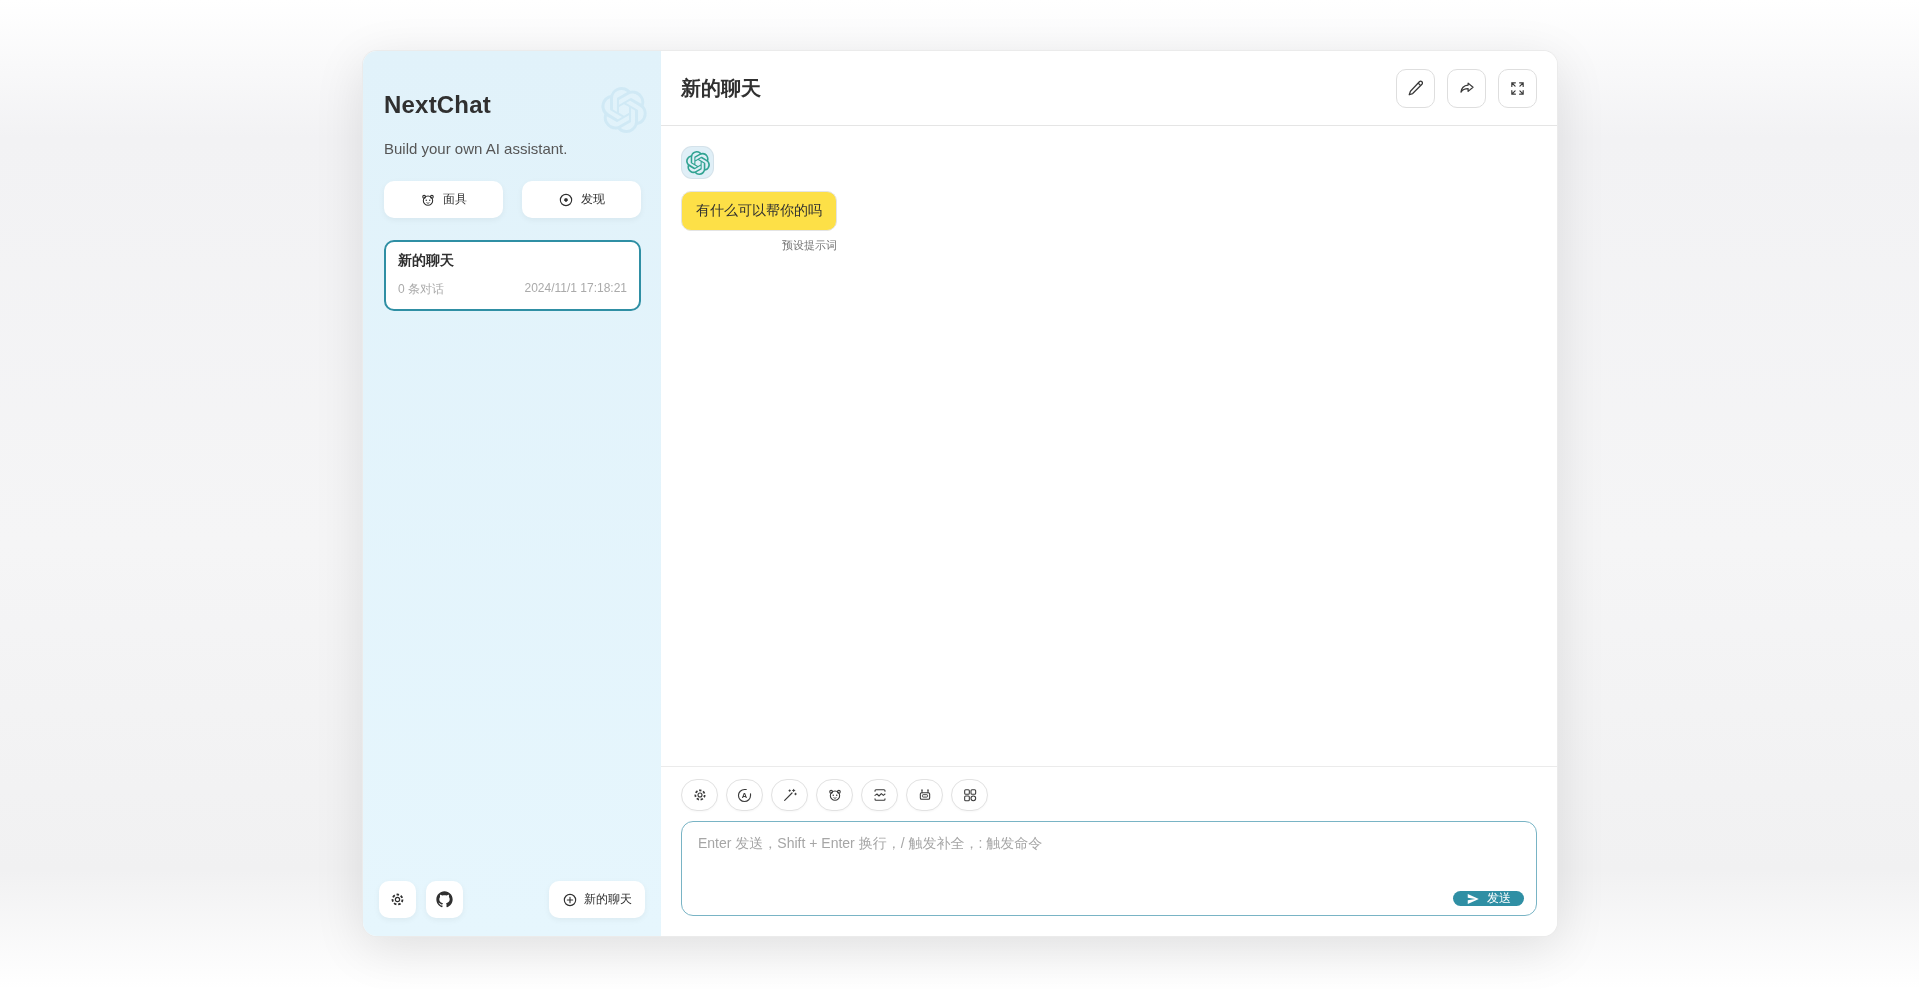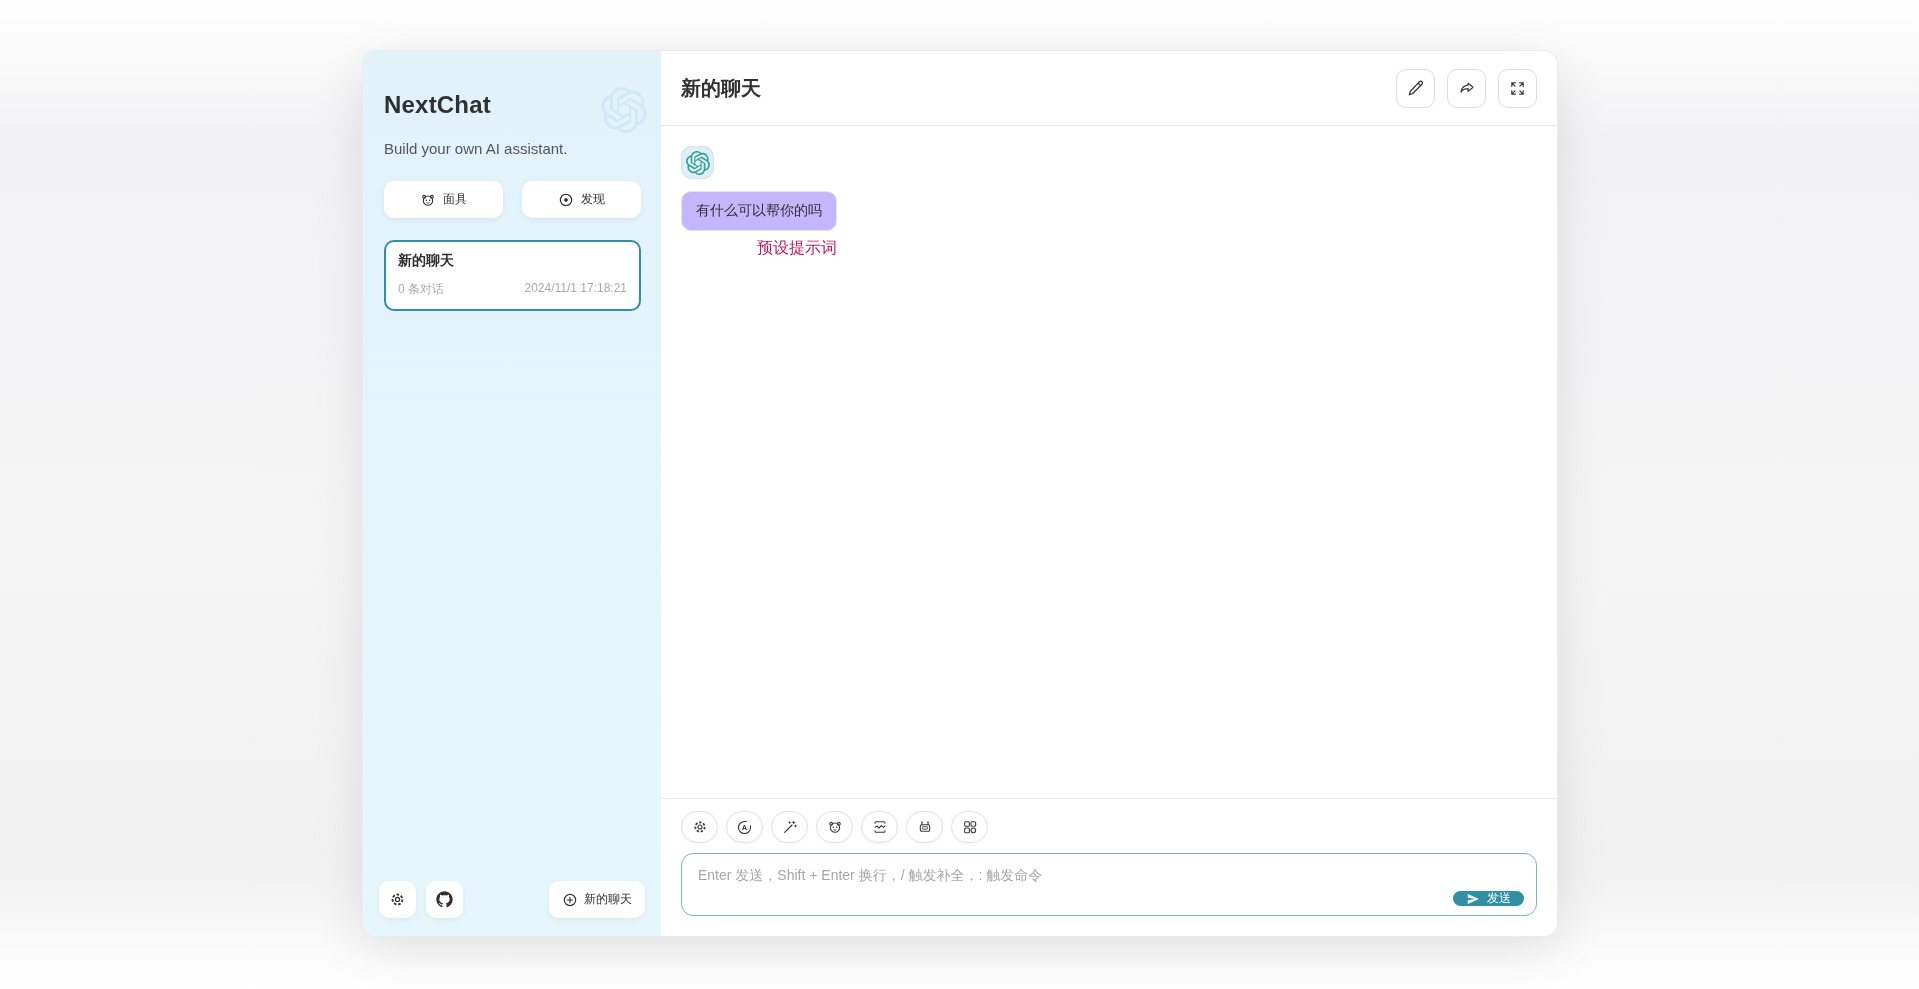--- a/index.html
+++ b/index.html
@@ -65,34 +65,34 @@
     display:flex; align-items:center; justify-content:center; cursor:pointer;
   }
   .chat-body { flex:1; padding:20px; overflow:hidden; }
   .avatar {
     width:33px; height:33px; border-radius:11px; background:#e0eff7;
     border:1px solid rgba(0,0,0,0.05);
     display:flex; align-items:center; justify-content:center;
   }
   .message-col { display:inline-flex; flex-direction:column; margin-top:12px; }
   .bubble {
-    background:#c4b5fd; border:1px solid #e4e4e4; border-radius:10px;
+    background:#fde047; border:1px solid #e4e4e4; border-radius:10px;
     padding:10px 14px; font-size:14px; color:#303030; max-width:560px;
   }
-  .bubble-hint { font-size:16px; color:#be185d; margin-top:7px; align-self:flex-end; }
+  .bubble-hint { font-size:11px; color:#737373; margin-top:7px; align-self:flex-end; }
   .input-panel { border-top:1px solid rgba(0,0,0,0.08); padding:12px 20px 16px 20px; }
   .toolbar { display:flex; gap:8px; }
   .tool-btn {
     width:37px; height:32px; border-radius:16px; background:#fff; border:1px solid #e2e2e2;
     display:flex; align-items:center; justify-content:center; cursor:pointer;
     box-shadow:0 1px 2px rgba(0,0,0,0.03);
   }
   .input-wrap { position:relative; margin-top:10px; }
   .chat-textarea {
-    width:100%; height:63px; resize:none; outline:none; background:#fff;
+    width:100%; height:95px; resize:none; outline:none; background:#fff;
     border:1.5px solid #79b4c5; border-radius:12px; padding:13px 16px;
     font-size:14px; color:#303030; font-family:inherit;
   }
   .chat-textarea::placeholder { color:#a6a6a6; }
   .send-btn {
     position:absolute; right:13px; bottom:14px; height:15px; padding:0 13px;
     background:#2f8fa4; color:#fff; border:none; border-radius:9px;
     display:flex; align-items:center; gap:7px; font-size:12px; cursor:pointer;
     font-family:inherit;
   }

